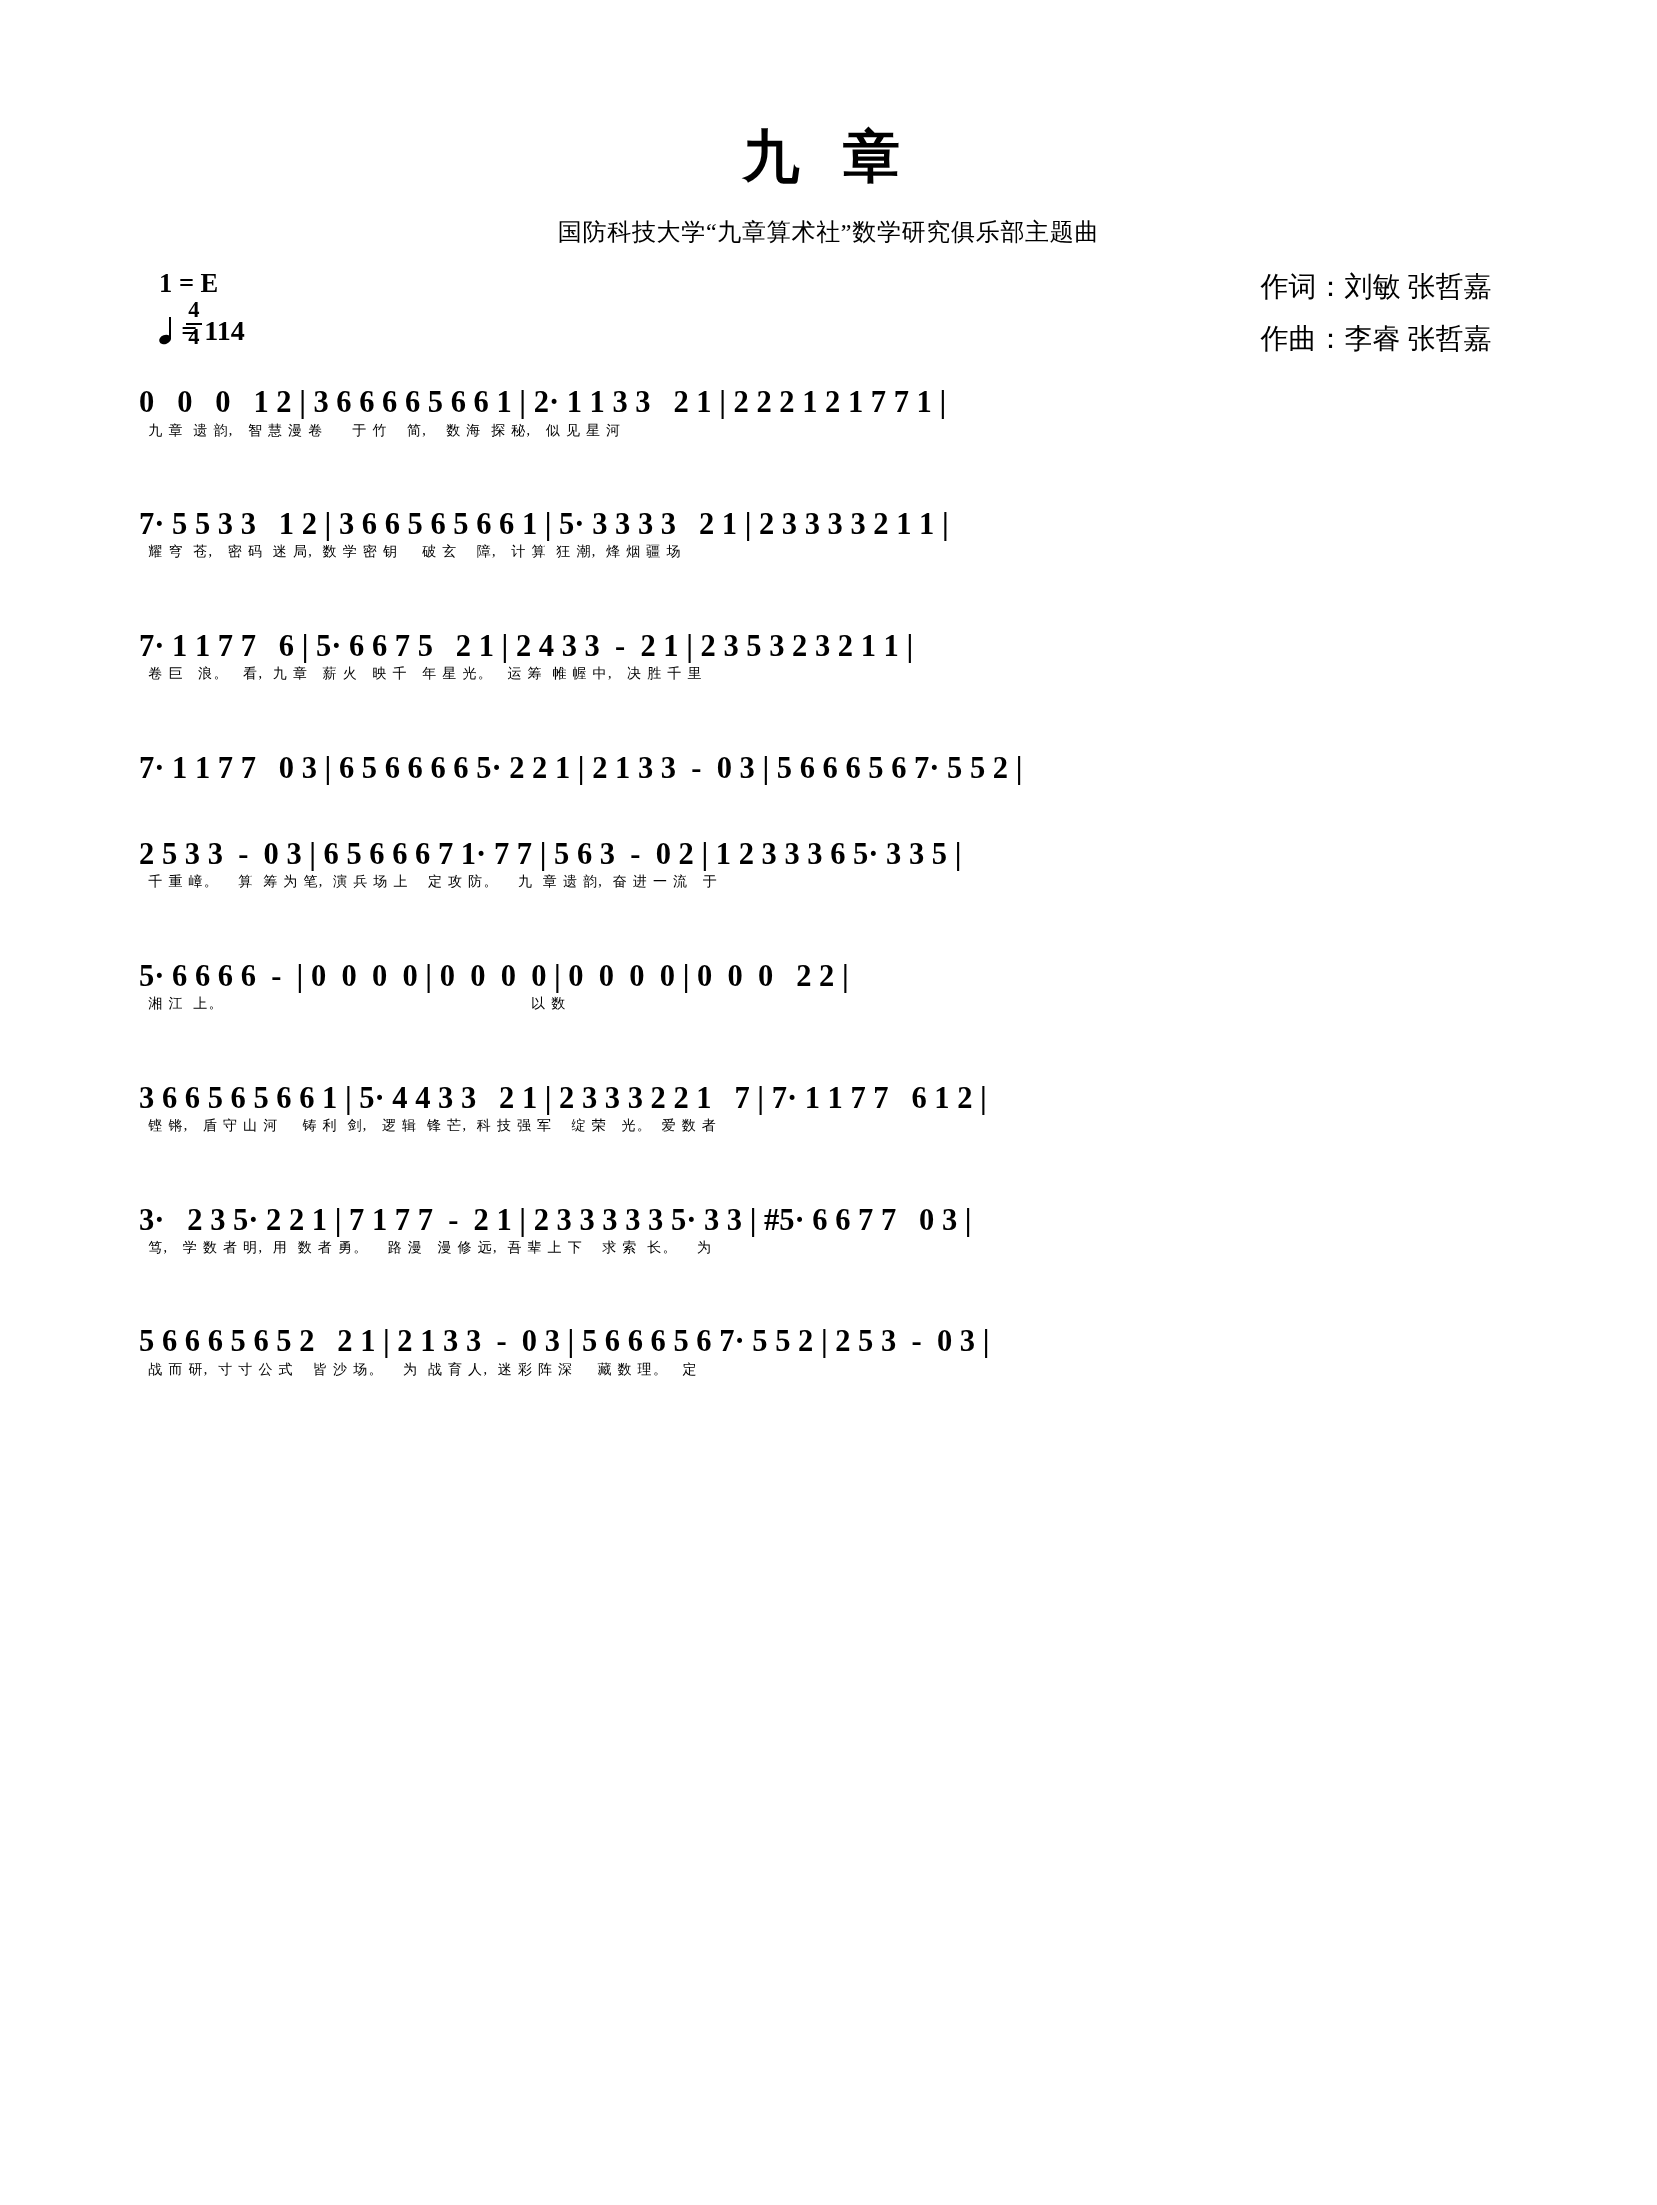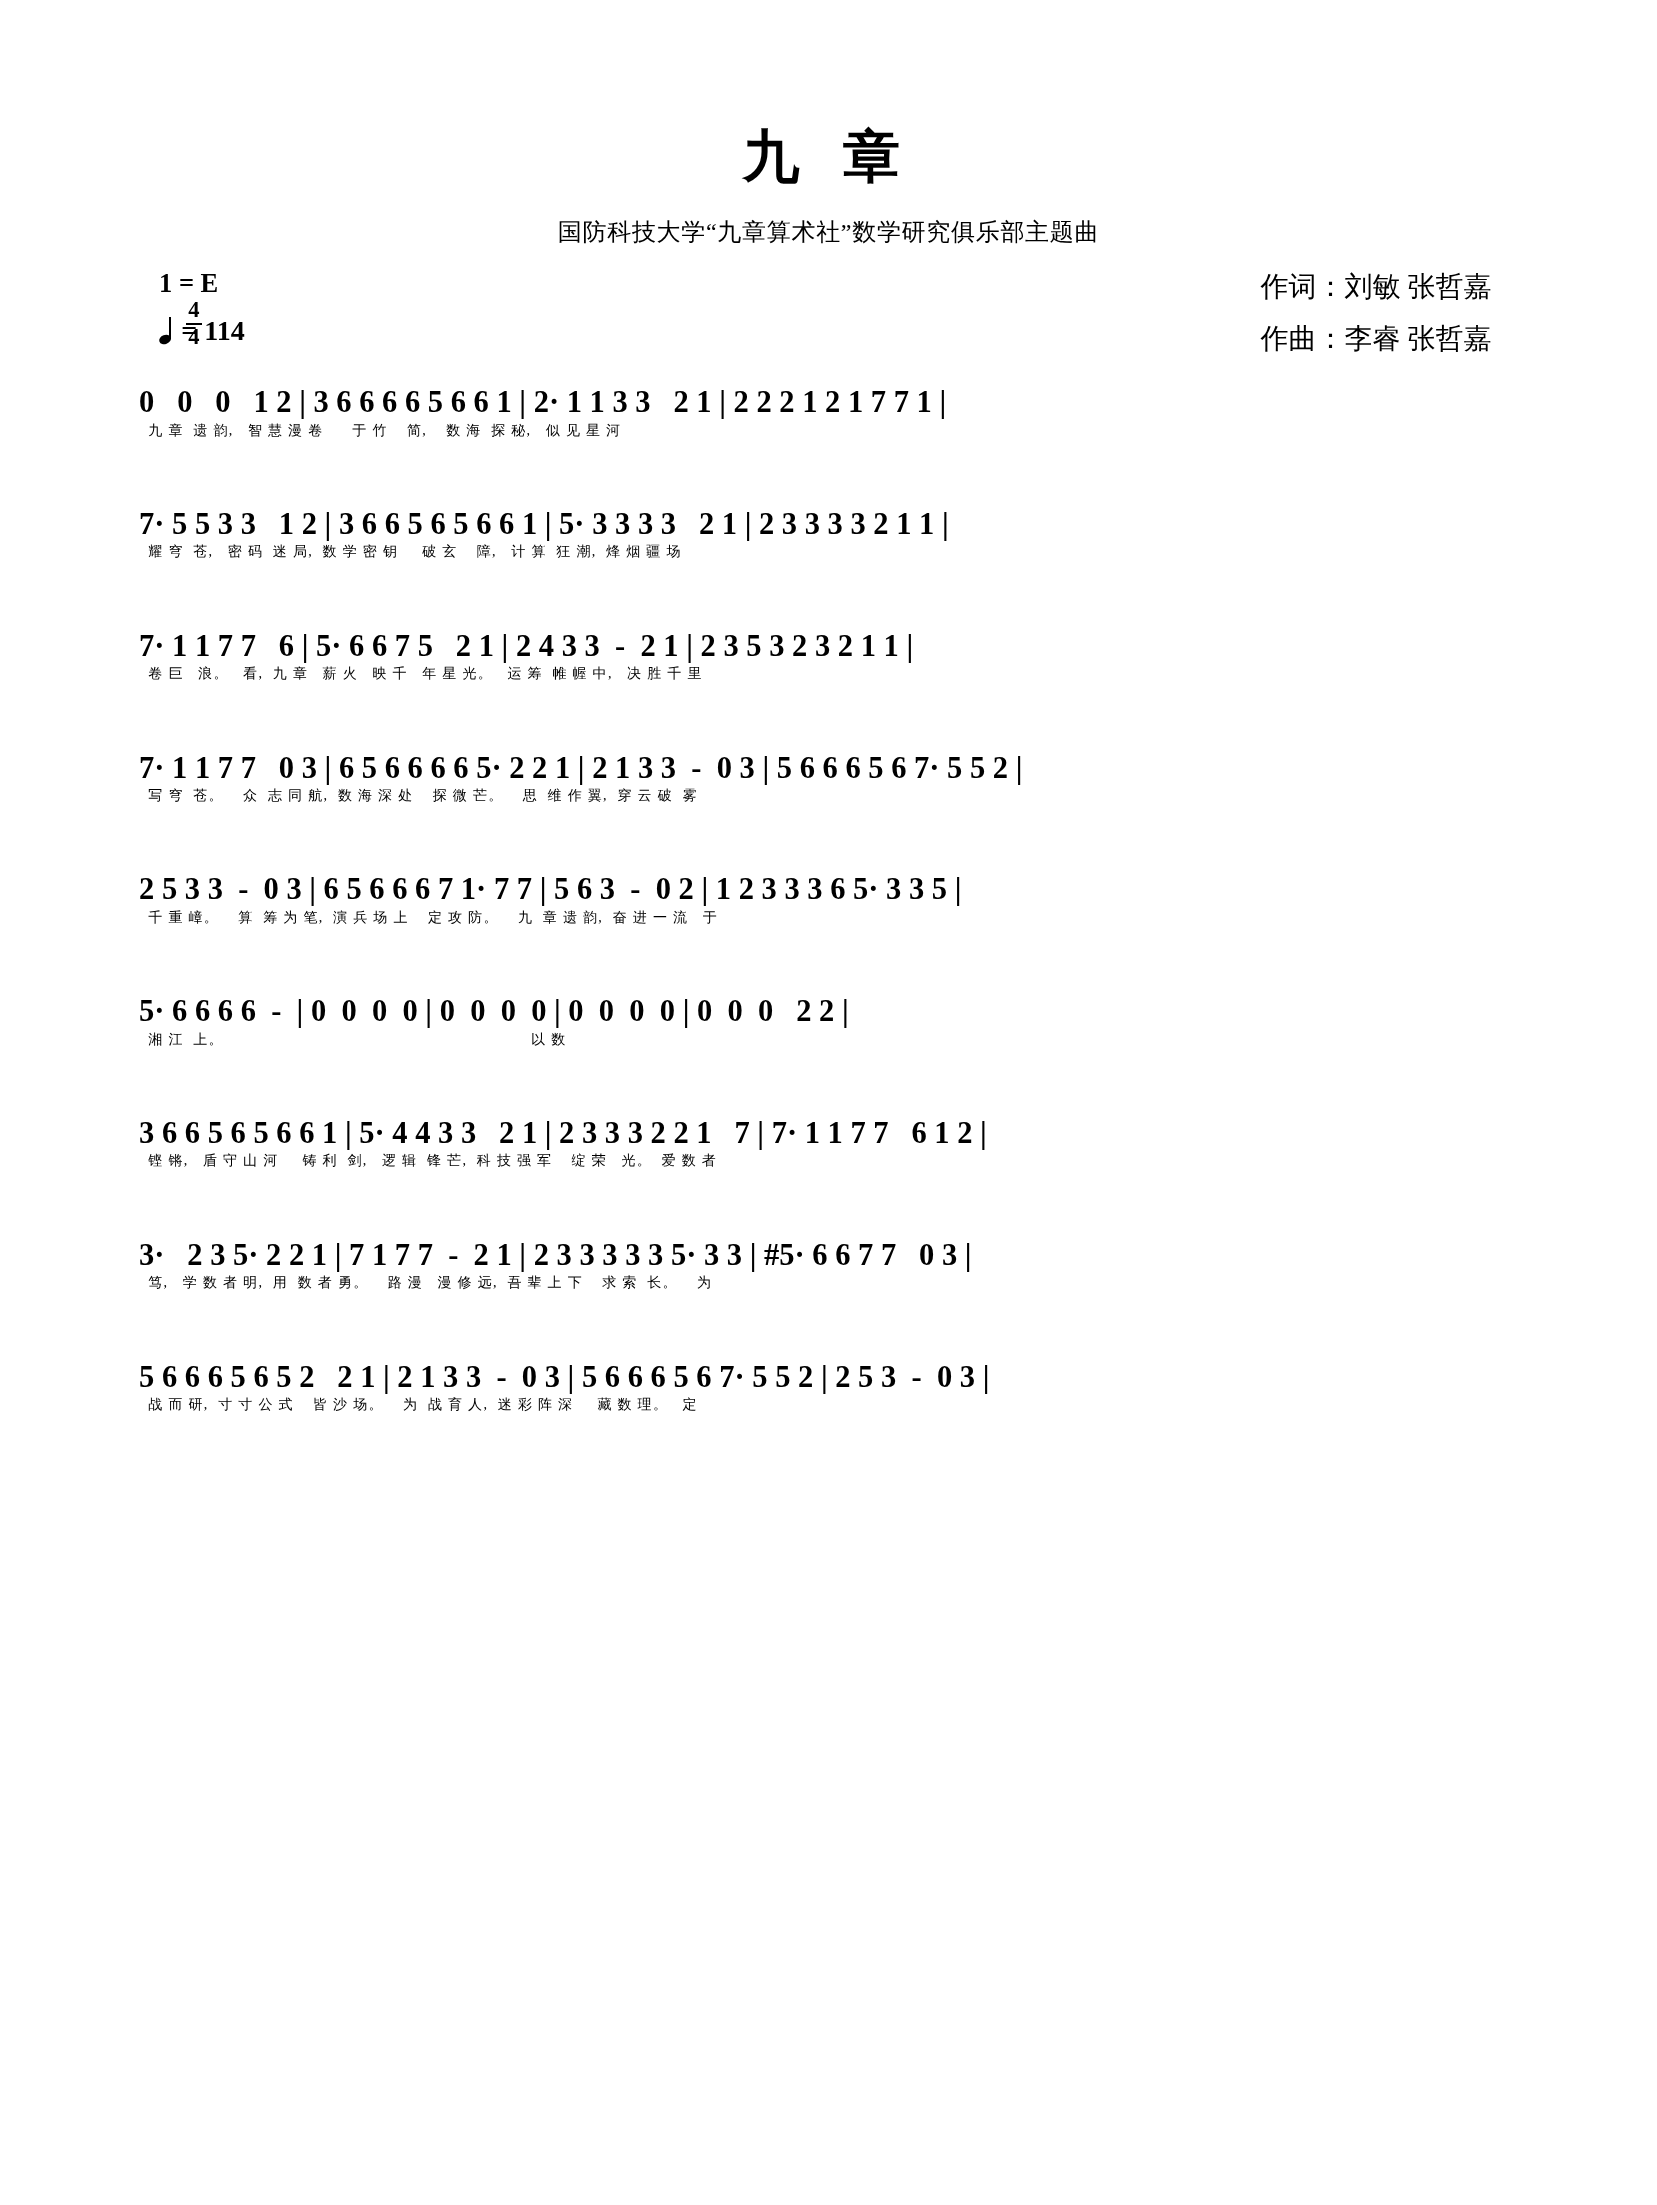--- a/index.html
+++ b/index.html
@@ -166,21 +166,20 @@
   <div class="system">
     <div class="notes">7· 5 5 3 3   1 2 | 3 6 6 5 6 5 6 6 1 | 5· 3 3 3 3   2 1 | 2 3 3 3 3 2 1 1 |</div>
     <div class="lyrics">耀 穹  苍,   密 码  迷 局,  数 学 密 钥     破 玄    障,   计 算  狂 潮,  烽 烟 疆 场</div>
   </div>
   <div class="system">
     <div class="notes">7· 1 1 7 7   6 | 5· 6 6 7 5   2 1 | 2 4 3 3  -  2 1 | 2 3 5 3 2 3 2 1 1 |</div>
     <div class="lyrics">卷 巨   浪。   看,  九 章   薪 火   映 千   年 星 光。   运 筹  帷 幄 中,   决 胜 千 里</div>
   </div>
   <div class="system">
     <div class="notes">7· 1 1 7 7   0 3 | 6 5 6 6 6 6 5· 2 2 1 | 2 1 3 3  -  0 3 | 5 6 6 6 5 6 7· 5 5 2 |</div>
-    <div class="lyrics">写 穹  苍。    众  志 同 航,  数 海 深 处    探 微 芒。    思  维 作 翼,  穿 云 破  雾</div>
   </div>
   <div class="system">
     <div class="notes">2 5 3 3  -  0 3 | 6 5 6 6 6 7 1· 7 7 | 5 6 3  -  0 2 | 1 2 3 3 3 6 5· 3 3 5 |</div>
     <div class="lyrics">千 重 嶂。    算  筹 为 笔,  演 兵 场 上    定 攻 防。    九  章 遗 韵,  奋 进 一 流   于</div>
   </div>
   <div class="system">
     <div class="notes">5· 6 6 6 6  -  | 0  0  0  0 | 0  0  0  0 | 0  0  0  0 | 0  0  0   2 2 |</div>
     <div class="lyrics">湘 江  上。                                                                以 数</div>
   </div>
   <div class="system">

